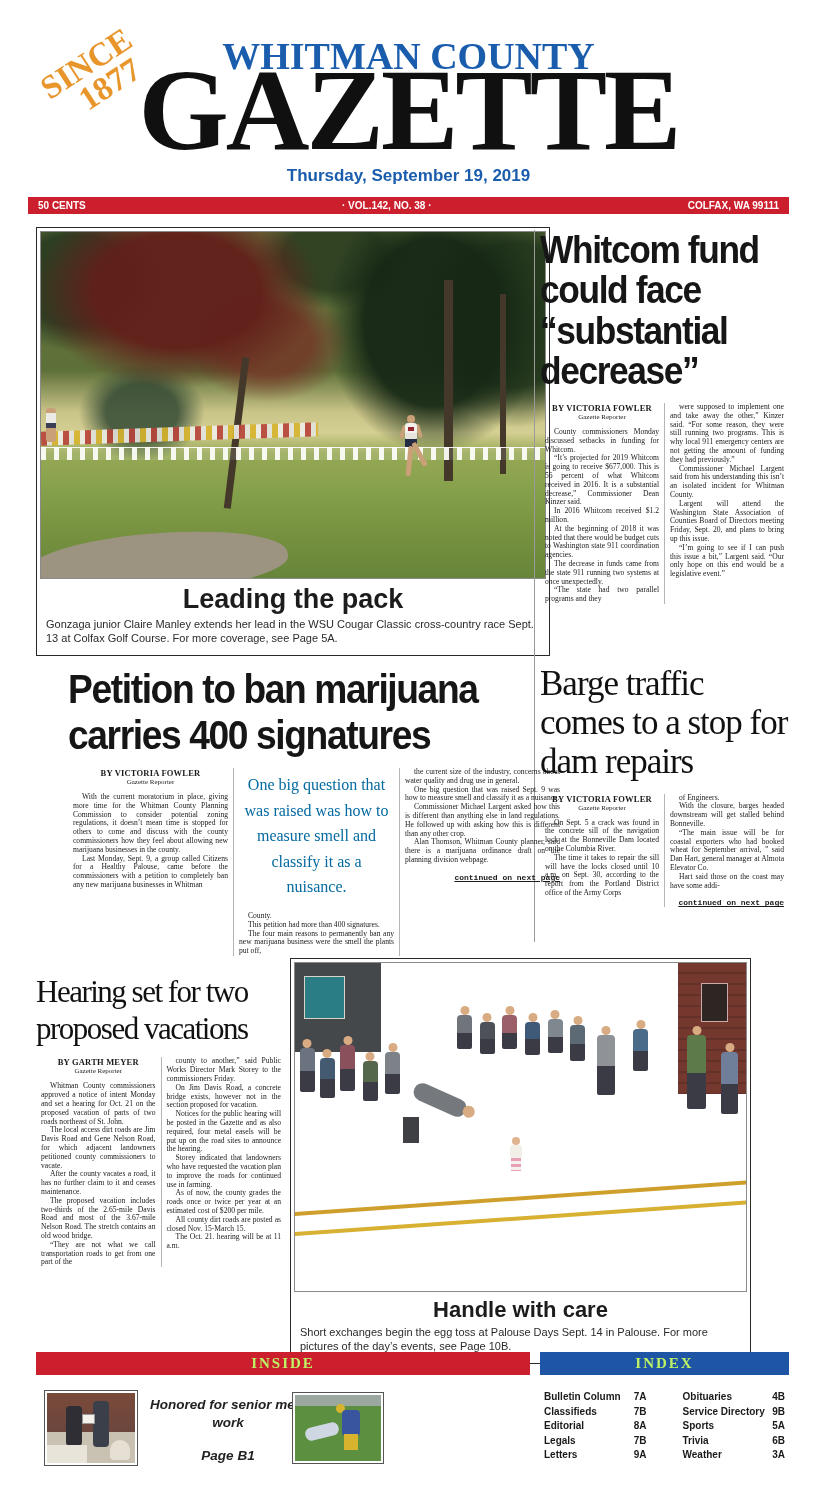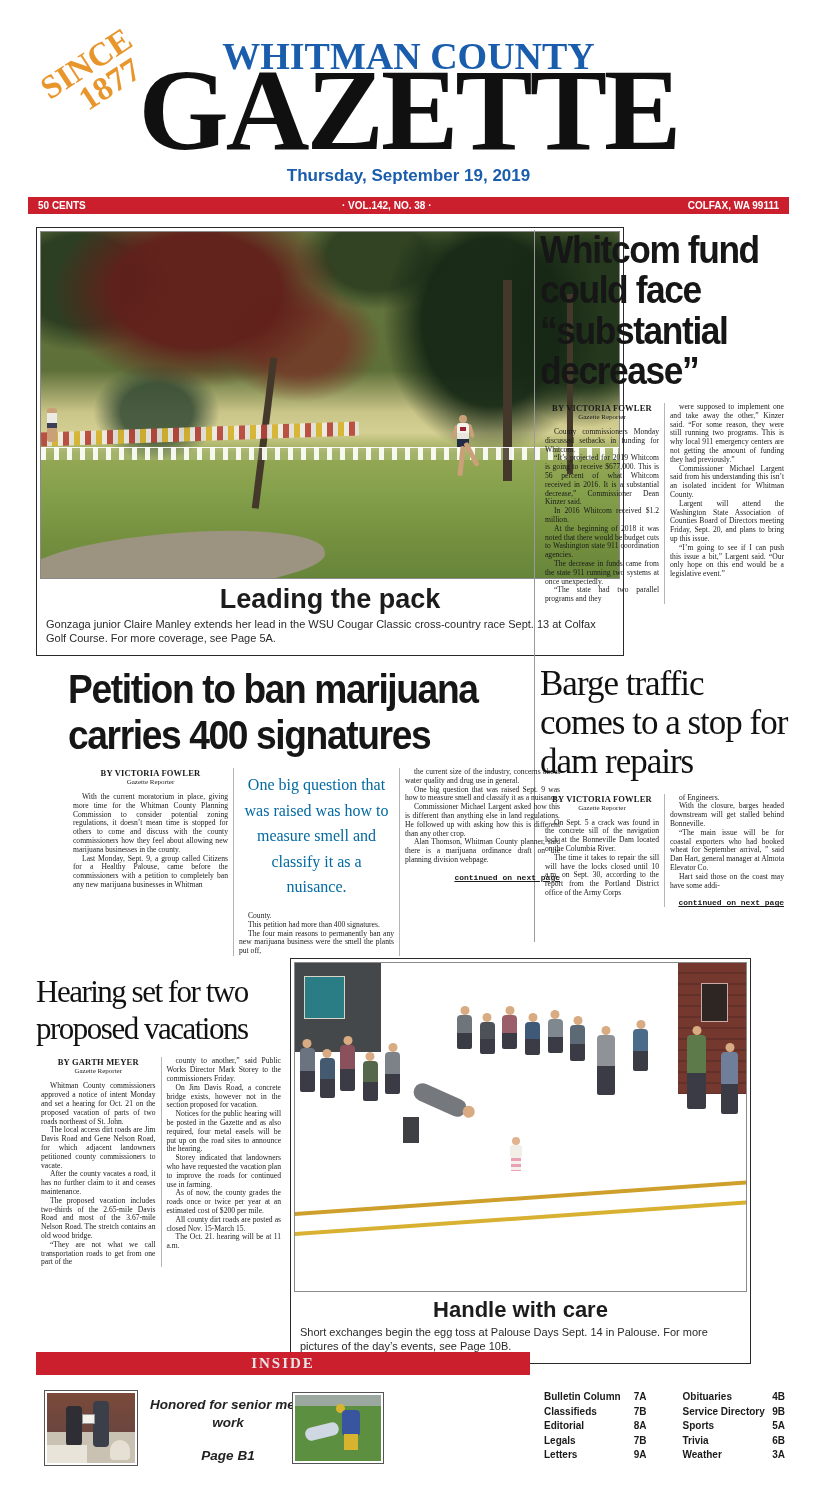--- a/index.html
+++ b/index.html
@@ -29,21 +29,21 @@
               font-family:"Liberation Sans",sans-serif; font-weight:bold; font-size:10px;
               display:flex; align-items:center; justify-content:space-between; padding:0 10px; }
 
   
   .photo-box { position:absolute; border:1.5px solid #2a2a2a; background:#fff; padding:3px; }
   .photo { position:relative; width:100%; overflow:hidden; border:1px solid #8a8a8a; }
   .photo-title { font-family:"Liberation Sans",sans-serif; font-weight:bold; text-align:center;
                  color:#1c1c1c; padding:5px 0 2px; }
   .photo-caption { font-family:"Liberation Sans",sans-serif; font-size:11px; line-height:1.3;
                    color:#2a2a2a; padding:0 6px 6px; text-align:left; }
-  .lead-photo-box { left:36px; top:227px; width:588px; }
+  .lead-photo-box { left:36px; top:227px; width:514px; }
   .lead-photo-box .photo { height:348px; }
   .lead-photo-box .photo-title { font-size:27px; }
   .egg-photo-box { left:290px; top:958px; width:461px; }
   .egg-photo-box .photo { height:330px; }
   .egg-photo-box .photo-title { font-size:22px; }
 
   
   .article { position:absolute; }
   .headline-sans { font-family:"Liberation Sans",sans-serif; font-weight:bold; color:#161616;
                    letter-spacing:-1.5px; transform:scaleX(.93); transform-origin:left top; }
@@ -70,21 +70,21 @@
              font-family:"Liberation Serif",serif; color:#191919; }
   .pull-quote { font-family:"Liberation Serif",serif; font-size:16px; line-height:1.6;
                 text-align:center; color:#0369a1; padding:4px 2px 12px; }
   .continued { font-family:Liberation Mono, monospace; font-weight:bold; font-size:8px;
                text-decoration:underline; text-align:right; margin-top:8px; }
 
   .vrule { position:absolute; width:1px; background:#9a9a9a; }
   .vrule-main { left:534px; top:230px; height:712px; }
 
   
-  .band { position:absolute; height:23px; color:#e5e5e5; font-family:"Liberation Serif",serif;
+  .band { position:absolute; height:23px; color:#bef264; font-family:"Liberation Serif",serif;
           font-weight:bold; font-size:15px; letter-spacing:2px; text-align:center; line-height:23px; }
   .band-inside { left:36px; top:1352px; width:494px; background:var(--accent-red,#cc1f2d); }
   .band-index  { left:540px; top:1352px; width:249px; background:var(--index-blue,#1e55a5); }
 
   .teasers { position:absolute; left:36px; top:1386px; width:494px; height:96px; }
   .thumb { position:absolute; border:1px solid #555; padding:2px; background:#fff; }
   .thumb-inner { position:relative; width:100%; height:100%; overflow:hidden; }
   .thumb-award { left:8px; top:4px; width:94px; height:76px; }
   .thumb-football { left:256px; top:6px; width:92px; height:72px; }
   .teaser-text { position:absolute; font-family:"Liberation Sans",sans-serif; font-weight:bold;
@@ -364,20 +364,21 @@
         <div class="toddler-legs"></div>
       </div>
     </div>
     <figcaption>
       <div class="photo-title">Handle with care</div>
       <div class="photo-caption">Short exchanges begin the egg toss at Palouse Days Sept. 14 in Palouse. For more pictures of the day’s events, see Page 10B.</div>
     </figcaption>
   </figure>
 
   <div class="band band-inside">INSIDE</div>
+  <div class="band band-index">INDEX</div>
 
   <div class="teasers">
     <div class="thumb thumb-award">
       <div class="thumb-inner award-bg">
         <div class="award-fig f1"></div>
         <div class="award-fig f2"></div>
         <div class="award-cert"></div>
         <div class="award-table"></div>
         <div class="award-seated"></div>
       </div>

